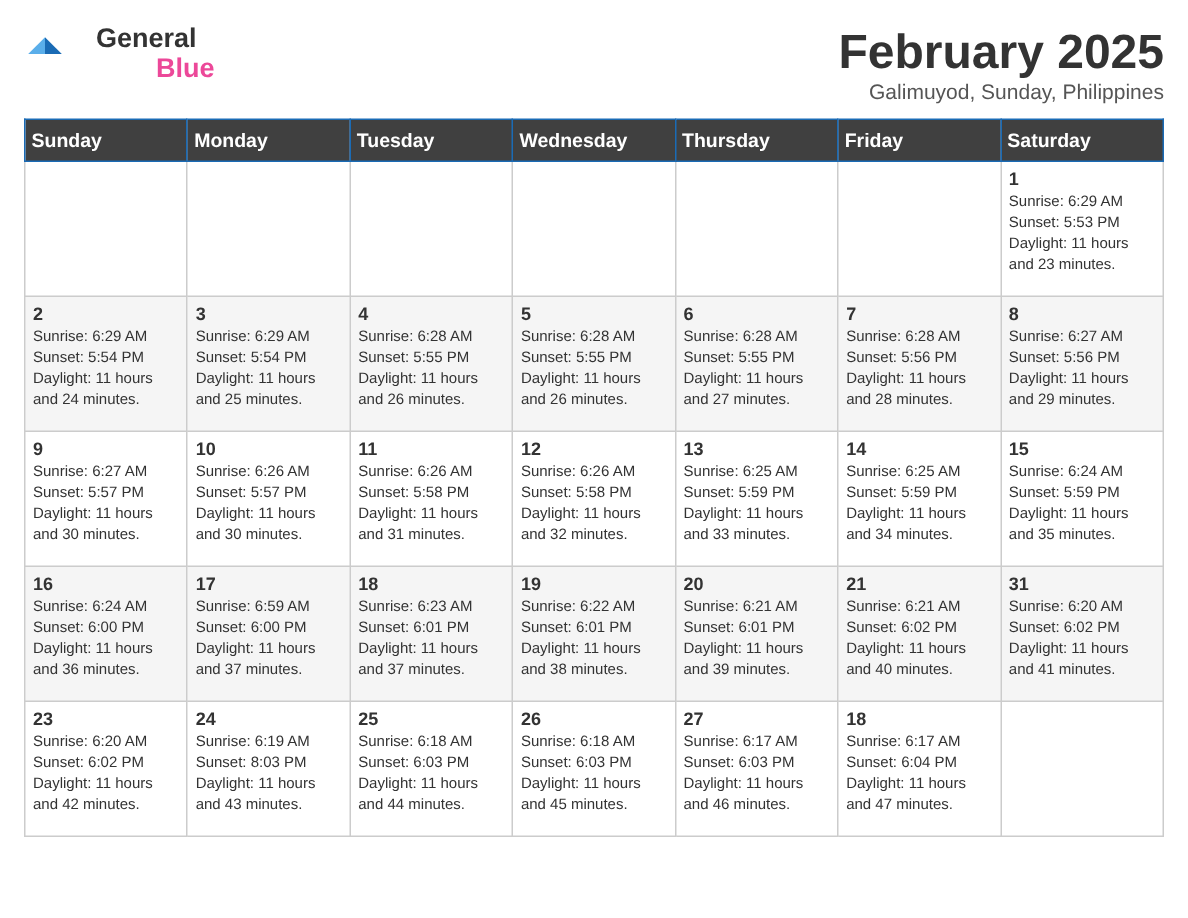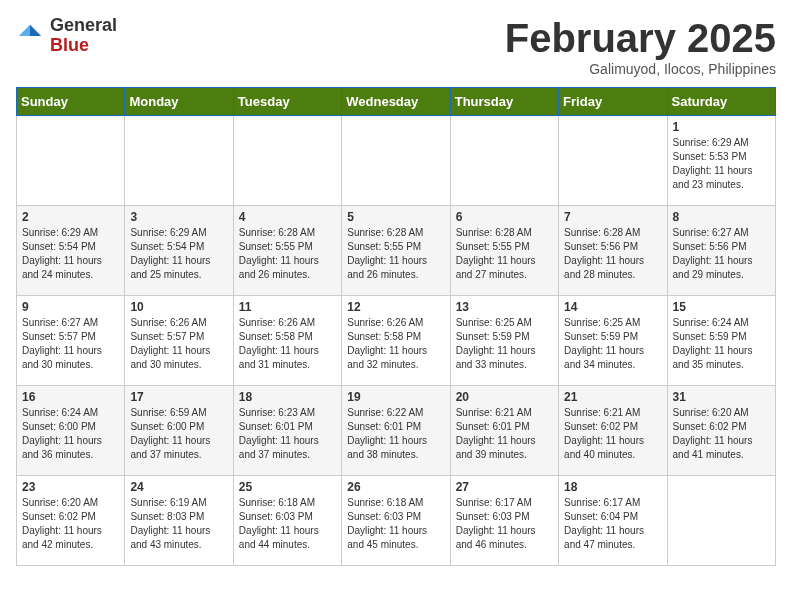--- a/index.html
+++ b/index.html
@@ -12,53 +12,53 @@
     }
     .header {
       display: flex;
       justify-content: space-between;
       align-items: flex-start;
       margin-bottom: 10px;
     }
     .logo {
       display: flex;
       align-items: center;
-      gap: 6px;
+      gap: 20px;
     }
     .logo-text {
       font-size: 18px;
       font-weight: bold;
       line-height: 1.1;
     }
     .logo-text .general { color: #333; }
-    .logo-text .blue { color: #b91c1c; }
+    .logo-text .blue { color: #ec4899; margin-left: 40px; }
     .logo-icon {
       width: 28px;
       height: 28px;
     }
     .title-block {
       text-align: right;
     }
     .title-block h1 {
-      font-size: 40px;
+      font-size: 32px;
       font-weight: bold;
       color: #333;
     }
     .title-block h2 {
       font-size: 14px;
       font-weight: normal;
       color: #555;
     }
     .calendar {
       width: 100%;
       border-collapse: collapse;
       border: 1px solid #ccc;
     }
     .calendar th {
-      background: #4d7c0f;
+      background: #404040;
       color: #fff;
       font-size: 13px;
       font-weight: bold;
       padding: 6px 4px;
       text-align: left;
       border: 1px solid #1a6bb5;
     }
     .calendar td {
       vertical-align: top;
       border: 1px solid #ccc;
@@ -96,21 +96,21 @@
       <polygon points="20,4 36,20 20,20" fill="#1a6bb5"></polygon>
       <polygon points="20,4 20,20 4,20" fill="#5aaeea"></polygon>
     </svg>
     <div class="logo-text">
       <div class="general">General</div>
       <div class="blue">Blue</div>
     </div>
   </div>
   <div class="title-block">
     <h1>February 2025</h1>
-    <h2>Galimuyod, Ilocos, Philippines</h2>
+    <h2>Galimuyod, Sunday, Philippines</h2>
   </div>
 </div>
 
 <table class="calendar">
   <thead>
     <tr>
     <th>Sunday</th>
         <th>Monday</th>
         <th>Tuesday</th>
         <th>Wednesday</th>

